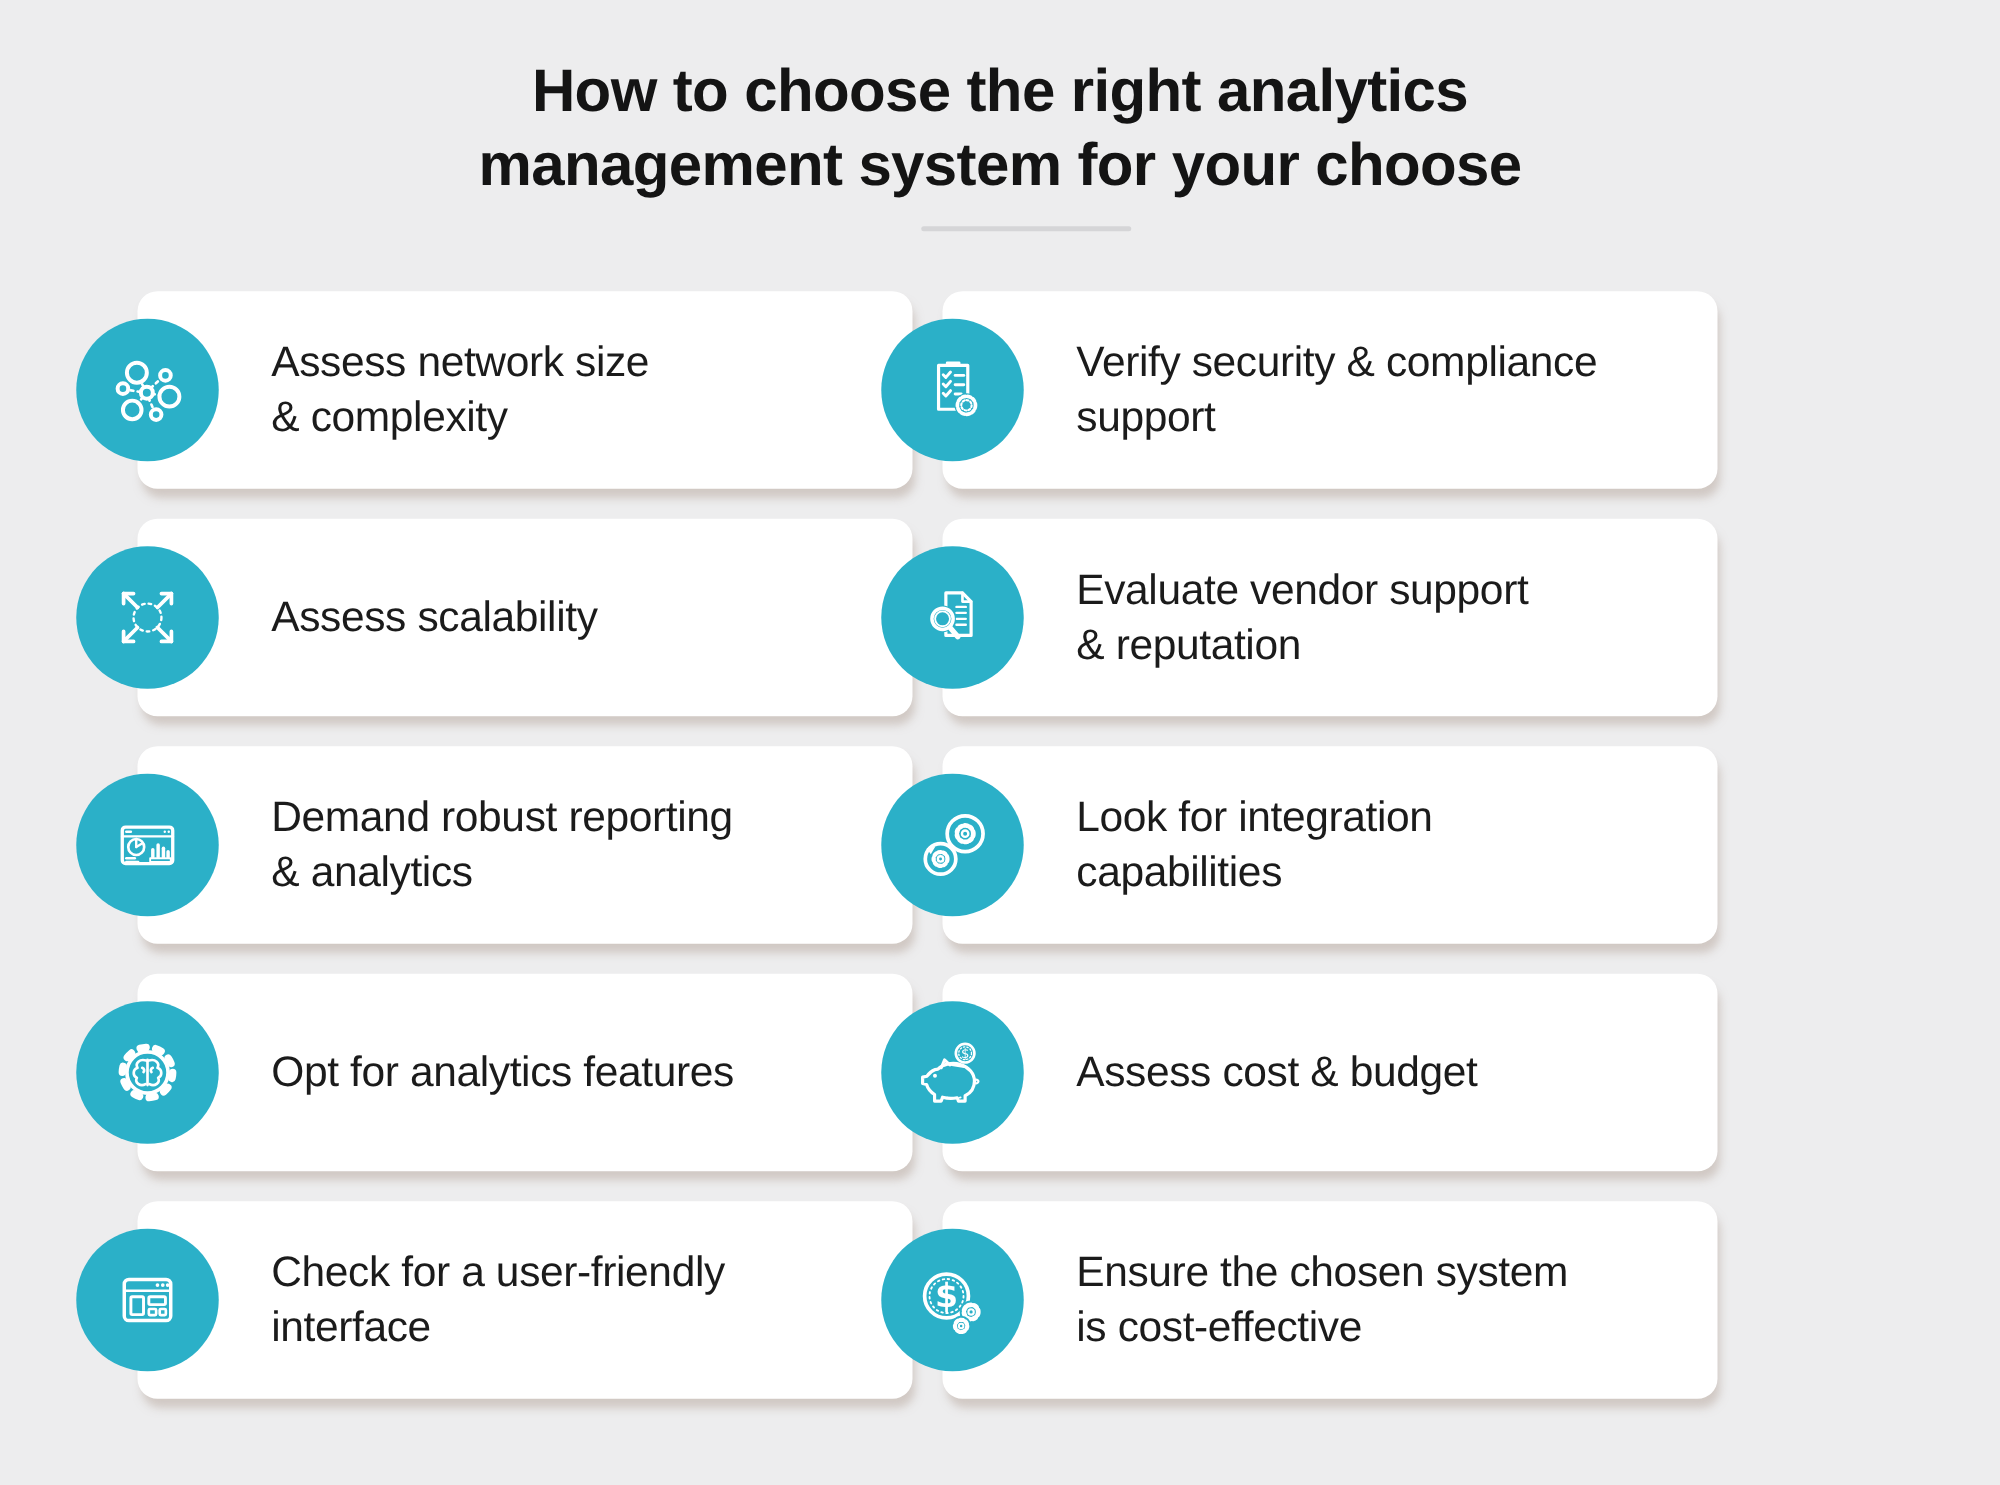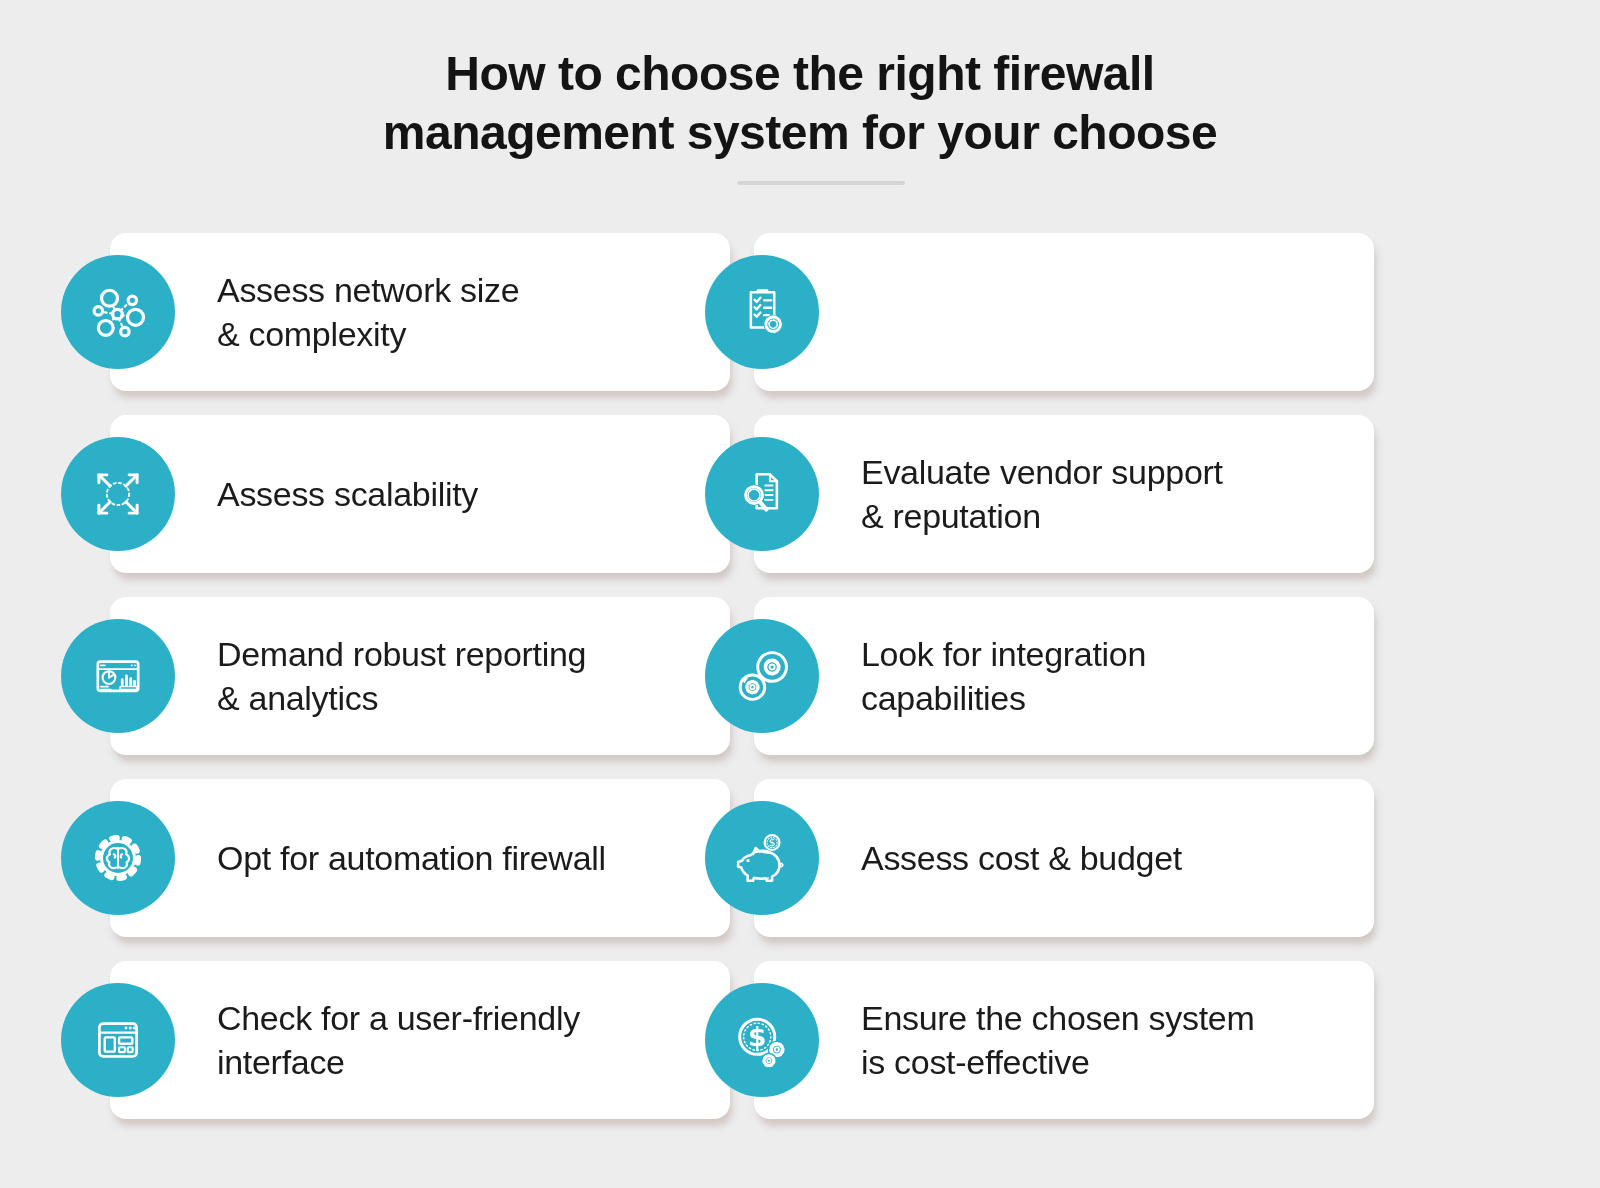--- a/index.html
+++ b/index.html
@@ -71,21 +71,21 @@
     line-height:44px;
     letter-spacing:-0.3px;
     color:var(--text);
     white-space:nowrap;
     font-weight:500;
   }
 </style>
 </head>
 <body>
 
-<h1 class="title"><span>How to choose the right firewall</span><br><span>management system for your choose</span></h1>
+<h1 class="title"><span>How to choose the right analytics</span><br><span>management system for your choose</span></h1>
 
 <div class="divider"></div>
 
 <div class="grid" id="card-grid">
   <div class="cell">
     <div class="card"></div>
     <div class="icon-circle">
         <svg viewBox="0 0 64 64">
           <g stroke="#fff" fill="none" stroke-linecap="round">
 <g stroke-width="2" stroke-dasharray="2 3.2">
@@ -125,20 +125,21 @@
               <line x1="34" y1="28" x2="40.5" y2="28"></line>
 <polyline points="25,34.5 27,36.5 30.5,32.5"></polyline>
               <line x1="34" y1="35" x2="38.5" y2="35"></line>
             </g>
 <circle cx="42.5" cy="43.5" r="9" fill="#2BB0C8" stroke="none"></circle>
 <circle cx="42.5" cy="43.5" r="6.8" stroke-width="2.8" stroke-dasharray="2.4 1.7"></circle>
 <circle cx="42.5" cy="43.5" r="3.9" stroke-width="1.6" stroke-dasharray="1.4 1.6"></circle>
           </g>
         </svg>
       </div>
+    <div class="card-text">Verify security &amp; compliance<br>support</div>
   </div>
 
   <div class="cell">
     <div class="card"></div>
     <div class="icon-circle">
         <svg viewBox="0 0 64 64">
           <g stroke="#fff" fill="none" stroke-linecap="round" stroke-linejoin="round">
 <circle cx="32" cy="32" r="10.5" stroke-width="1.8" stroke-dasharray="2 3"></circle>
 <g stroke-width="2.8">
 <line x1="24.5" y1="24.5" x2="14" y2="14"></line>
@@ -235,21 +236,21 @@
 <g stroke-width="2">
 <path d="M32 22.5 V 41.5"></path>
 <path d="M31 23 C 26 21.5 22.5 25 24.5 28.5 C 20.5 30 21 35 24 36 C 22 39.5 26.5 43 30.5 40.8"></path>
 <path d="M33 23 C 38 21.5 41.5 25 39.5 28.5 C 43.5 30 43 35 40 36 C 42 39.5 37.5 43 33.5 40.8"></path>
 <path d="M28 28.5 c 1.5 0.5 2 2 1 3.2"></path>
               <path d="M36 28.5 c -1.5 0.5 -2 2 -1 3.2"></path>
             </g>
           </g>
         </svg>
       </div>
-    <div class="card-text">Opt for automation firewall</div>
+    <div class="card-text">Opt for analytics features</div>
   </div>
 
   <div class="cell">
     <div class="card"></div>
     <div class="icon-circle">
         <svg viewBox="0 0 64 64">
           <g stroke="#fff" fill="none" stroke-linecap="round" stroke-linejoin="round">
 <circle cx="41.5" cy="17.5" r="7" stroke-width="2"></circle>
 <circle cx="41.5" cy="17.5" r="4.8" stroke-width="1" stroke-dasharray="1 1.6"></circle>
 <text x="41.5" y="21" font-size="10" text-anchor="middle" fill="#fff" stroke="none" font-family="DejaVu Sans, sans-serif">$</text>

